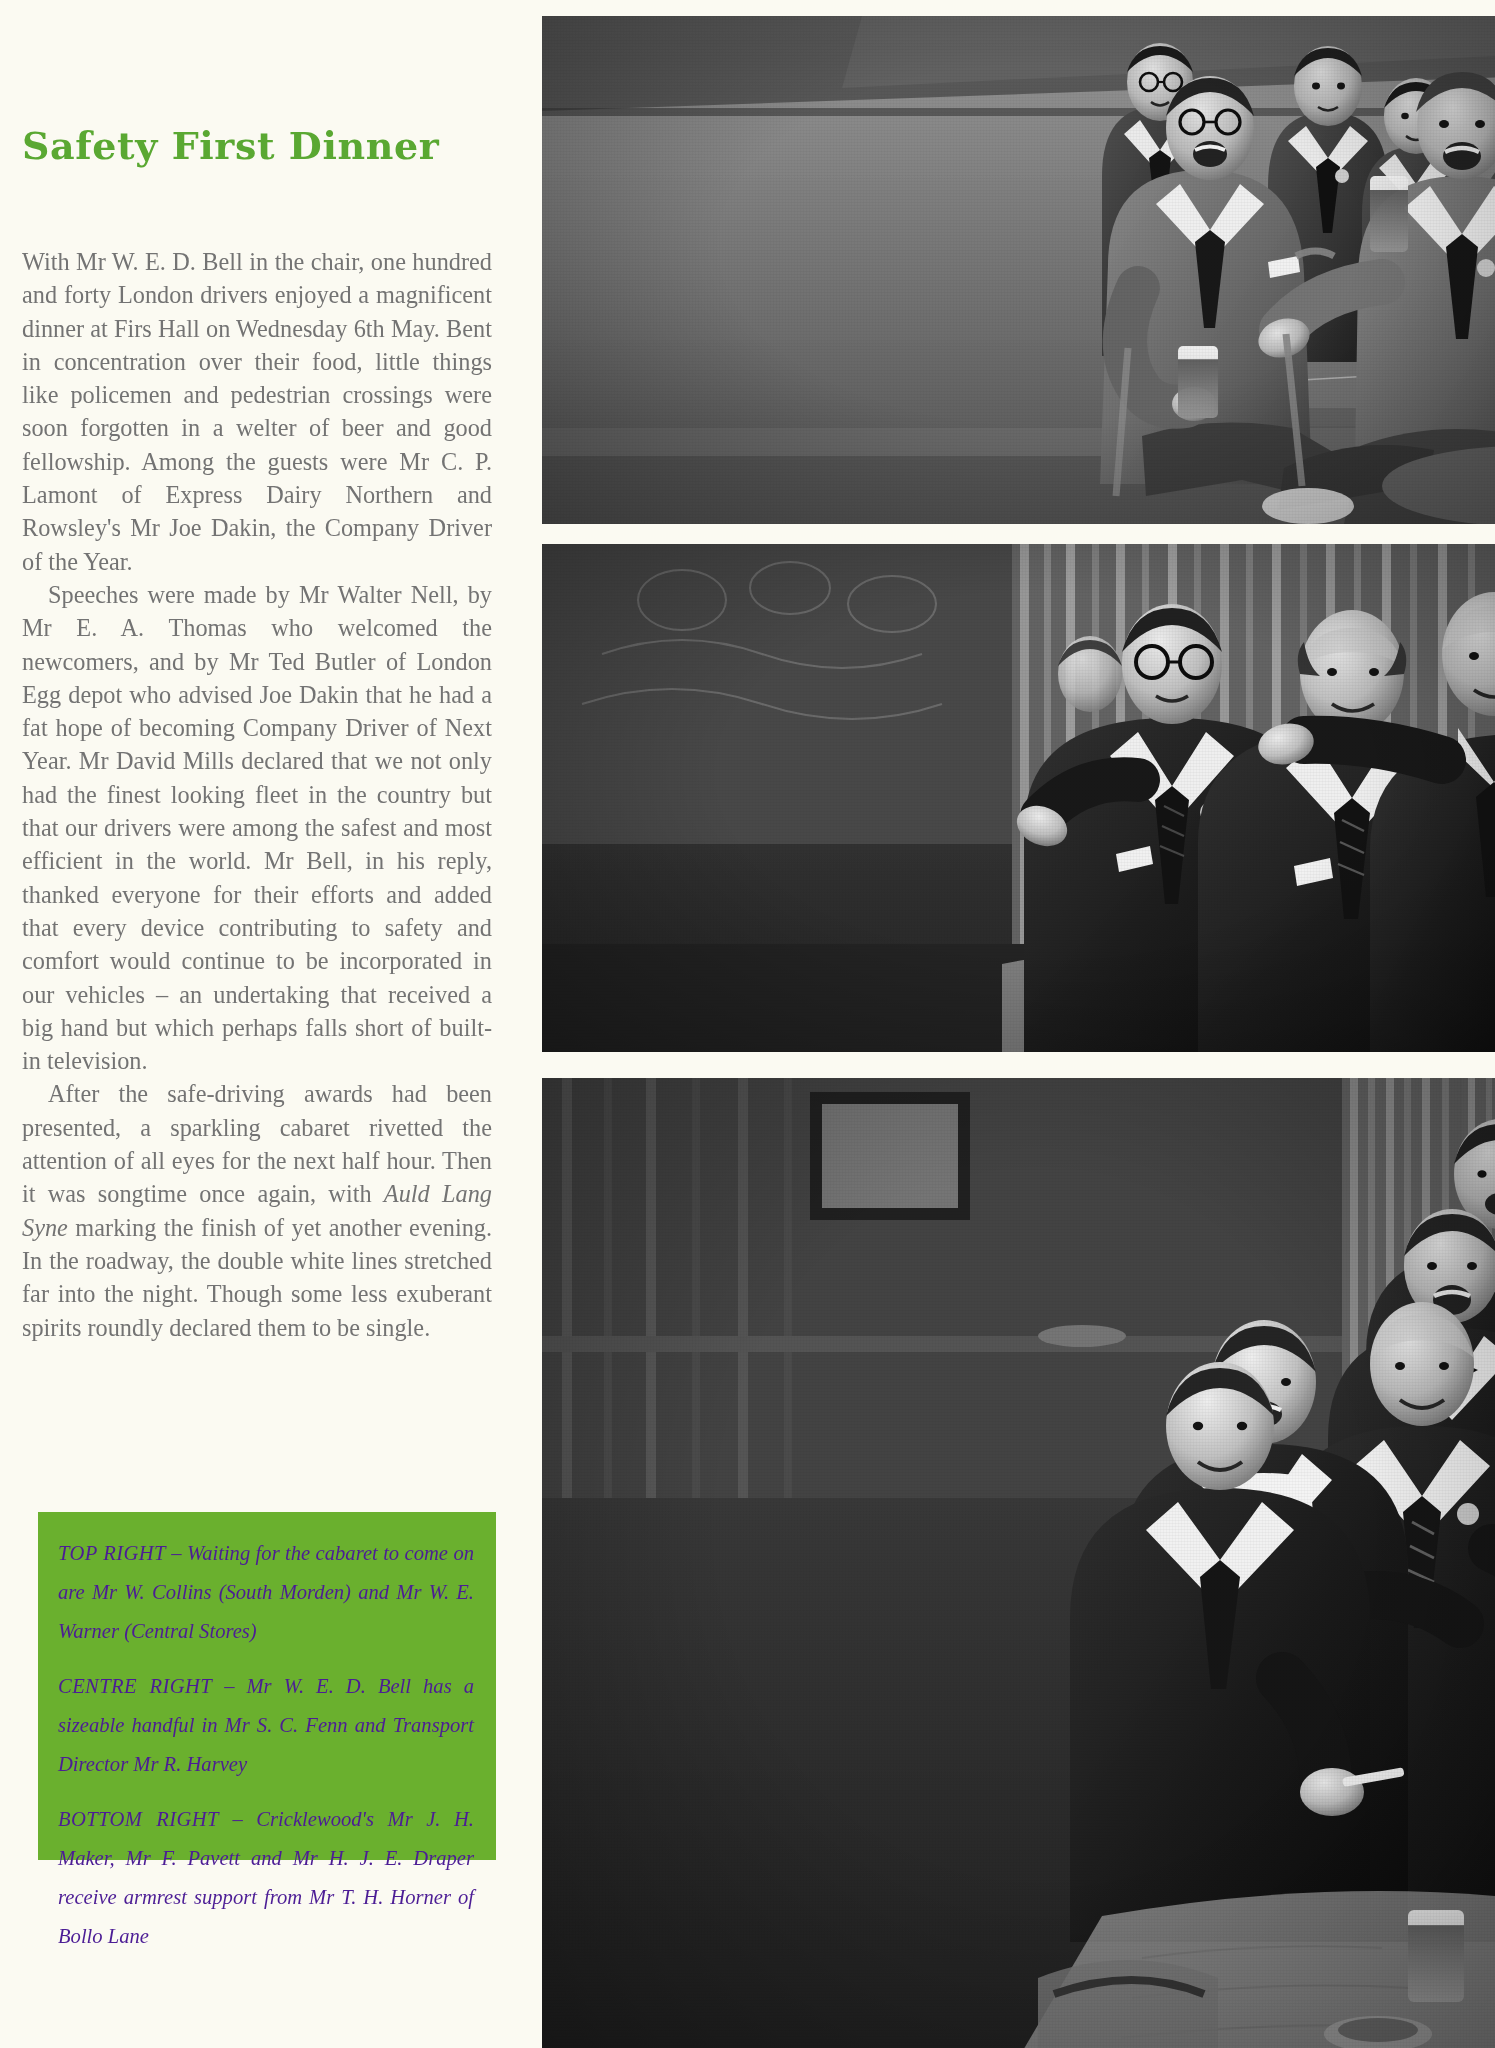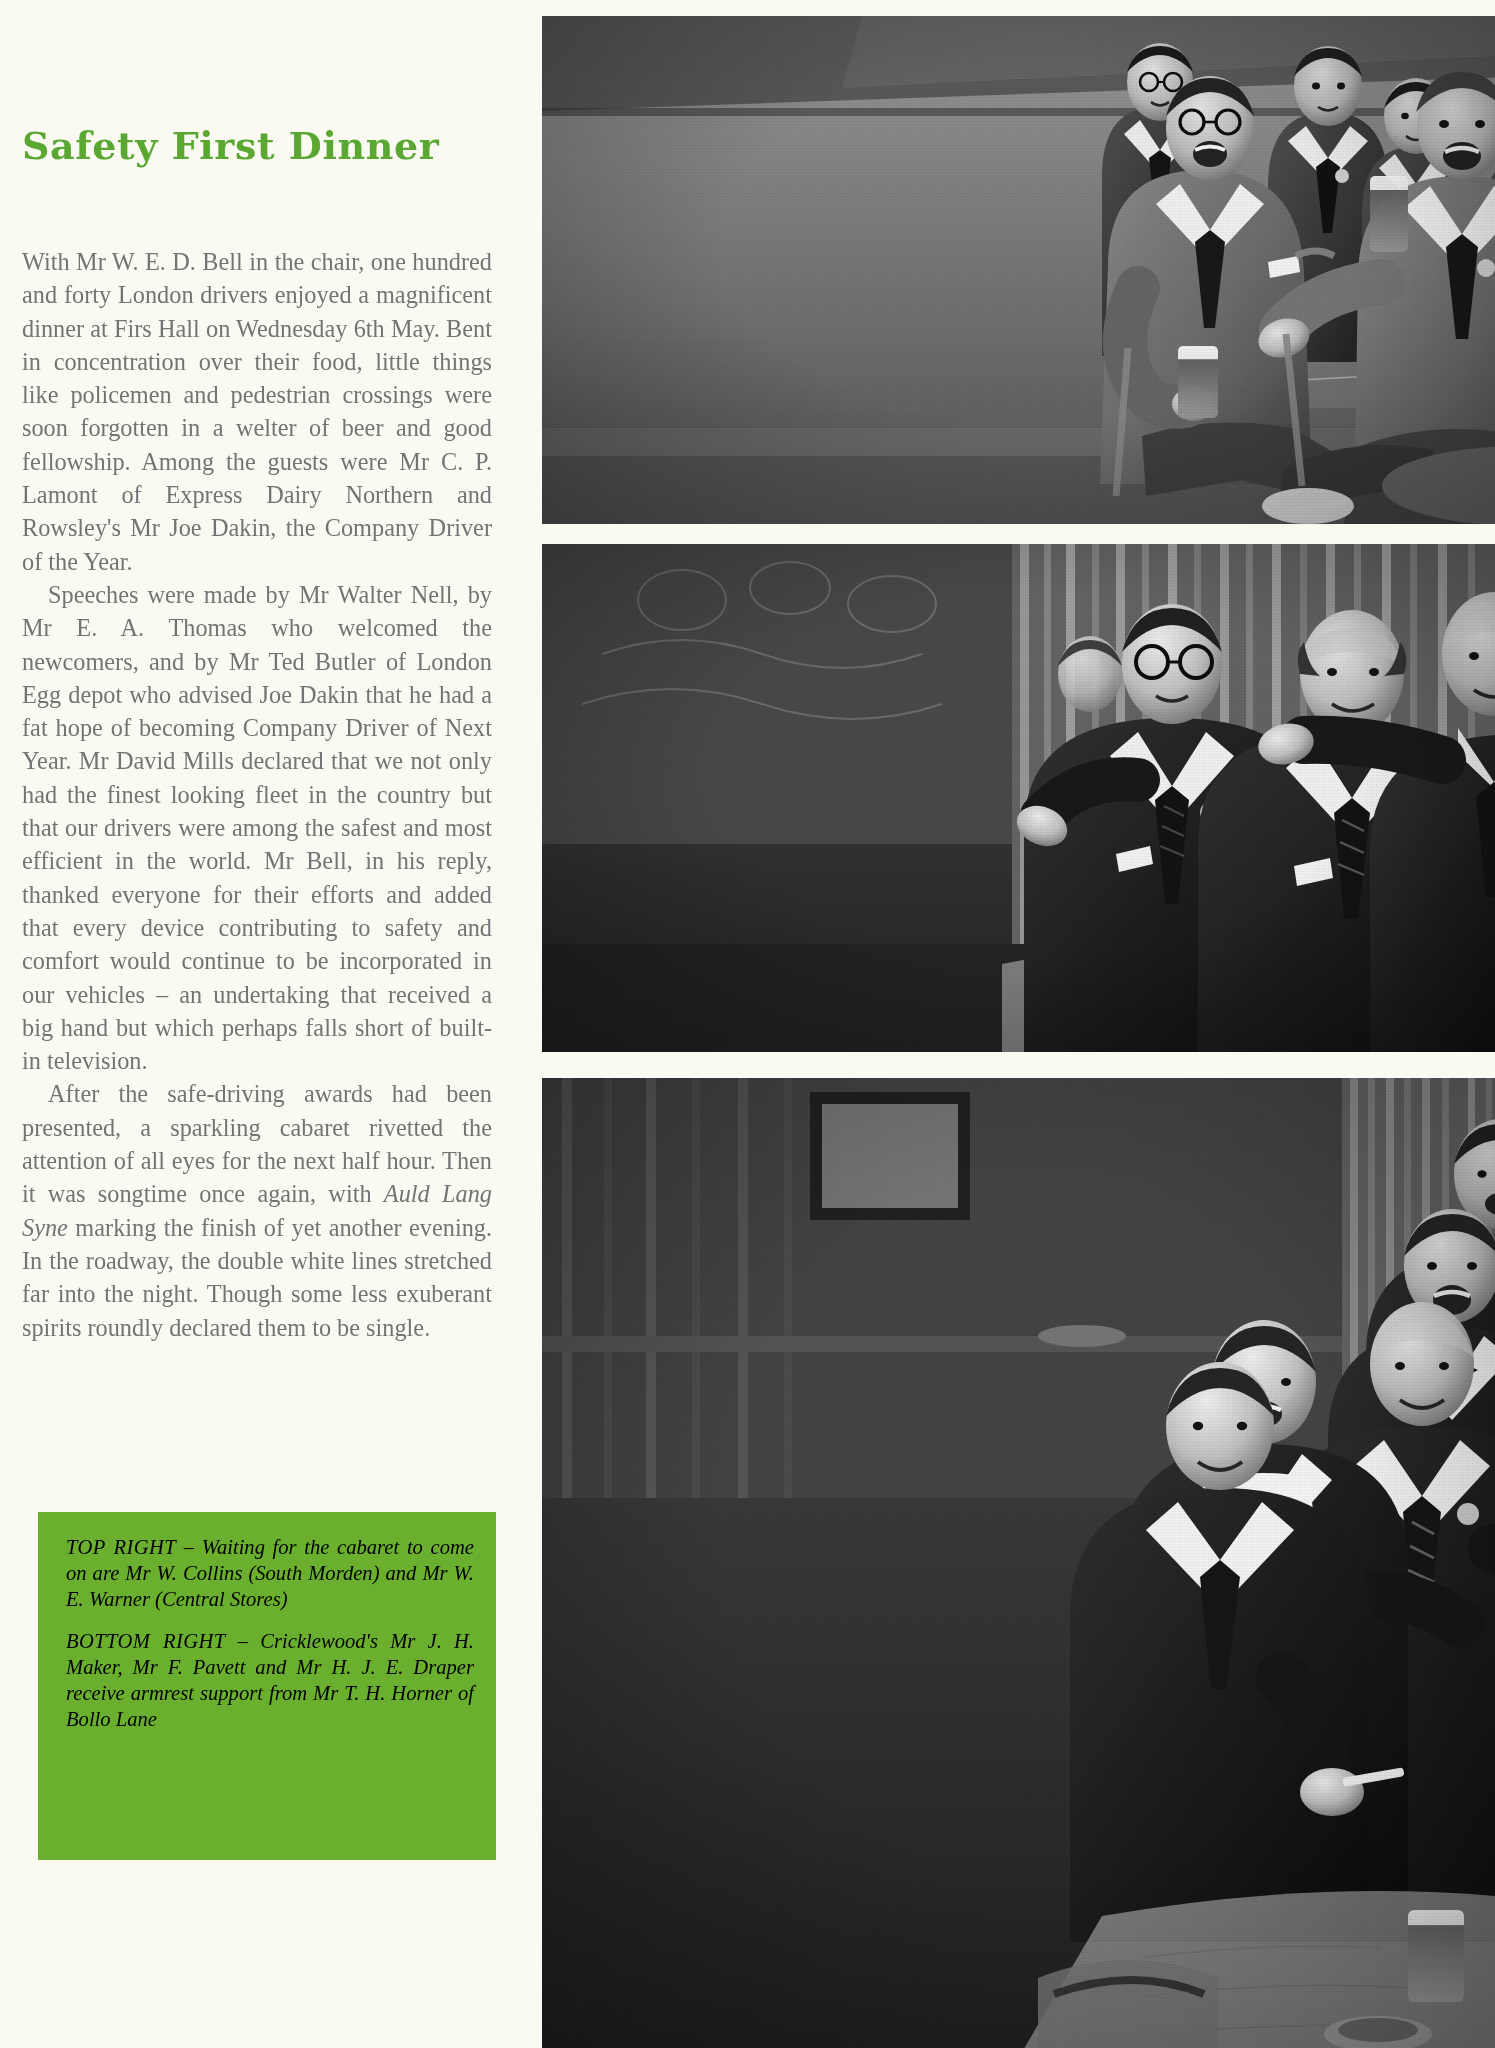--- a/index.html
+++ b/index.html
@@ -74,25 +74,25 @@
     position: absolute;
     left: 16px;
     top: 1512px;
     width: 458px;
     height: 348px;
     background: #6ab02e;
     box-sizing: border-box;
     padding: 22px 22px 16px 20px;
   }
   .caption-box .cap {
-    margin: 0 0 16px 8px;
+    margin: 0 0 16px 0;
     font-style: italic;
     font-size: 20.6px;
-    line-height: 26px;
-    color: #000000;
+    line-height: 39px;
+    color: #4c1d95;
     text-align: justify;
     text-justify: inter-word;
     font-family: "Liberation Serif", "DejaVu Serif", serif;
   }
   .caption-box .cap:last-child {
     margin-bottom: 0;
   }
   .caption-box .cap .lead {
     font-style: italic;
     letter-spacing: 0.4px;
@@ -153,20 +153,23 @@
 
     <div class="article-body">
       <p>With Mr W. E. D. Bell in the chair, one hundred and forty London drivers enjoyed a magnificent dinner at Firs Hall on Wednesday 6th May. Bent in concentration over their food, little things like policemen and pedestrian crossings were soon forgotten in a welter of beer and good fellowship. Among the guests were Mr C. P. Lamont of Express Dairy Northern and Rowsley's Mr Joe Dakin, the Company Driver of the Year.</p>
       <p class="indent">Speeches were made by Mr Walter Nell, by Mr E. A. Thomas who welcomed the newcomers, and by Mr Ted Butler of London Egg depot who advised Joe Dakin that he had a fat hope of becoming Company Driver of Next Year. Mr David Mills declared that we not only had the finest looking fleet in the country but that our drivers were among the safest and most efficient in the world. Mr Bell, in his reply, thanked everyone for their efforts and added that every device contributing to safety and comfort would continue to be incorporated in our vehicles – an undertaking that received a big hand but which perhaps falls short of built-in television.</p>
       <p class="indent" id="para3"><span>After the safe-driving awards had been presented, a sparkling cabaret rivetted the attention of all eyes for the next half hour. Then it was songtime once again, with </span><em>Auld Lang Syne</em><span> marking the finish of yet another evening. In the roadway, the double white lines stretched far into the night. Though some less exuberant spirits roundly declared them to be single.</span></p>
     </div>
 
     <div class="caption-box">
       <p class="cap">
         <span class="lead">TOP RIGHT</span><span> – </span><span>Waiting for the cabaret to come on are Mr W. Collins (South Morden) and Mr W. E. Warner (Central Stores)</span>
+      </p>
+      <p class="cap">
+        <span class="lead">CENTRE RIGHT</span><span> – </span><span>Mr W. E. D. Bell has a sizeable handful in Mr S. C. Fenn and Transport Director Mr R. Harvey</span>
       </p>
       <p class="cap">
         <span class="lead">BOTTOM RIGHT</span><span> – </span><span>Cricklewood's Mr J. H. Maker, Mr F. Pavett and Mr H. J. E. Draper receive armrest support from Mr T. H. Horner of Bollo Lane</span>
       </p>
     </div>
   </div>
 
   <div class="photo-col">
 
     <figure class="photo photo-1">

